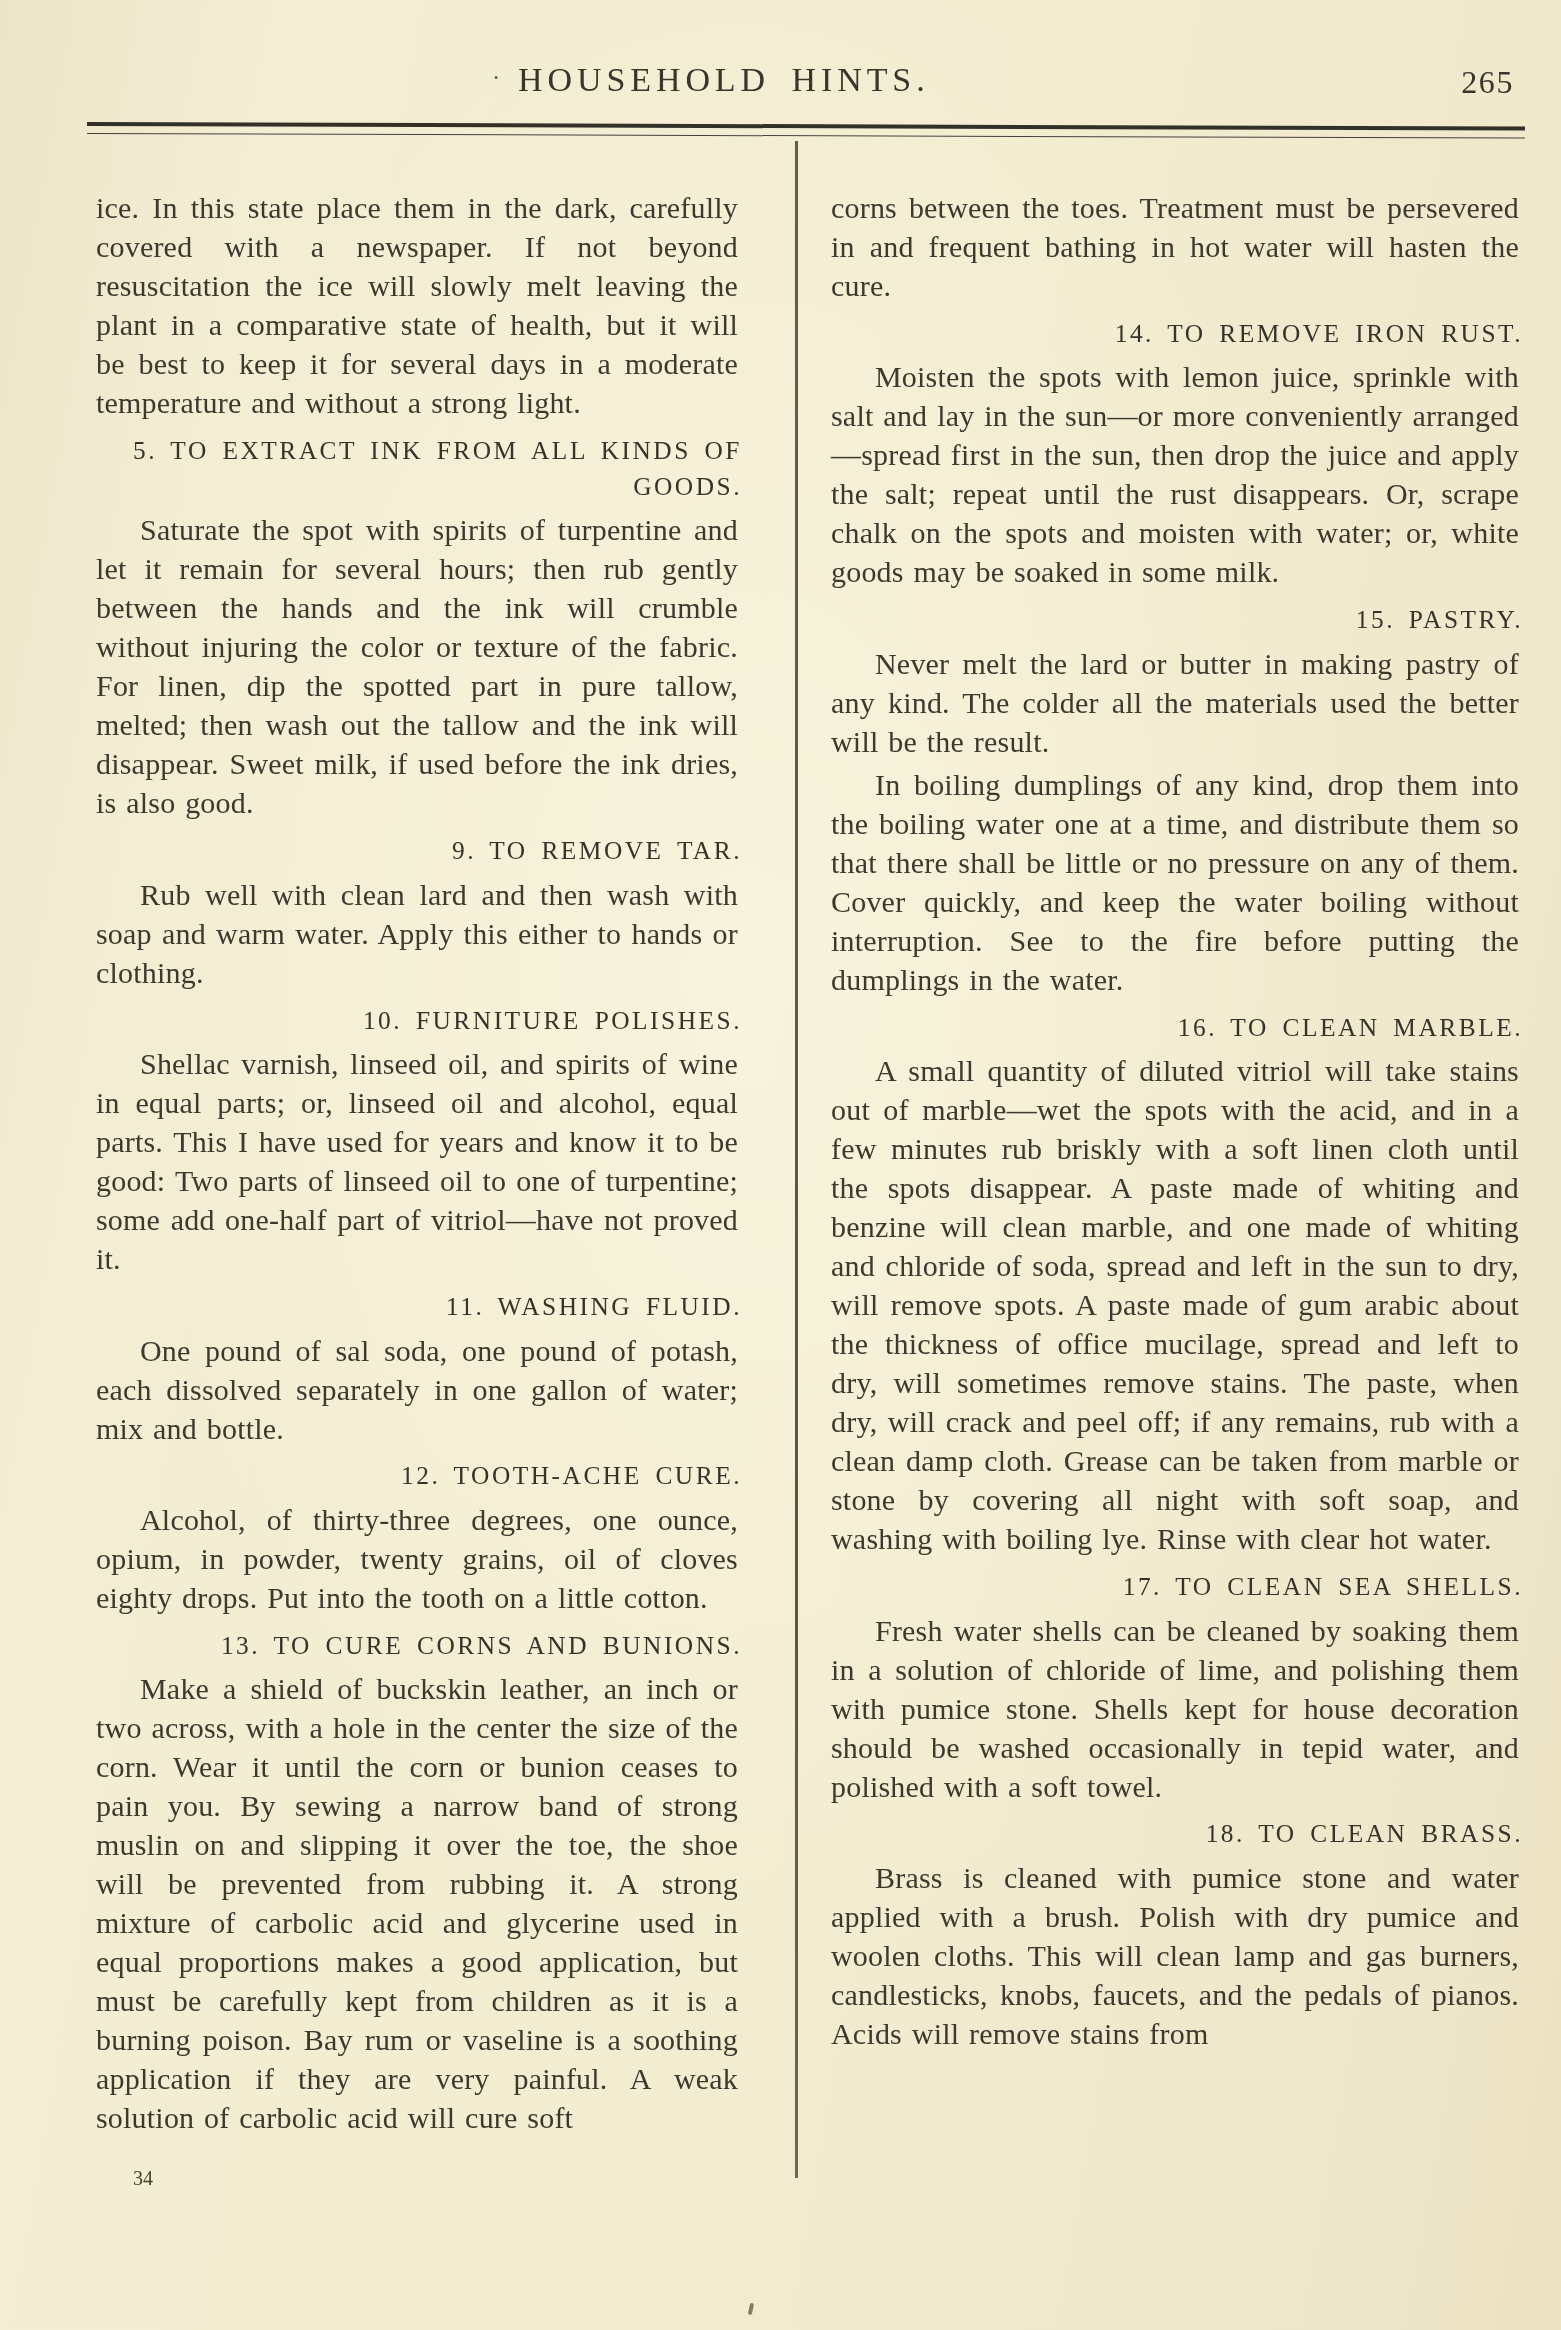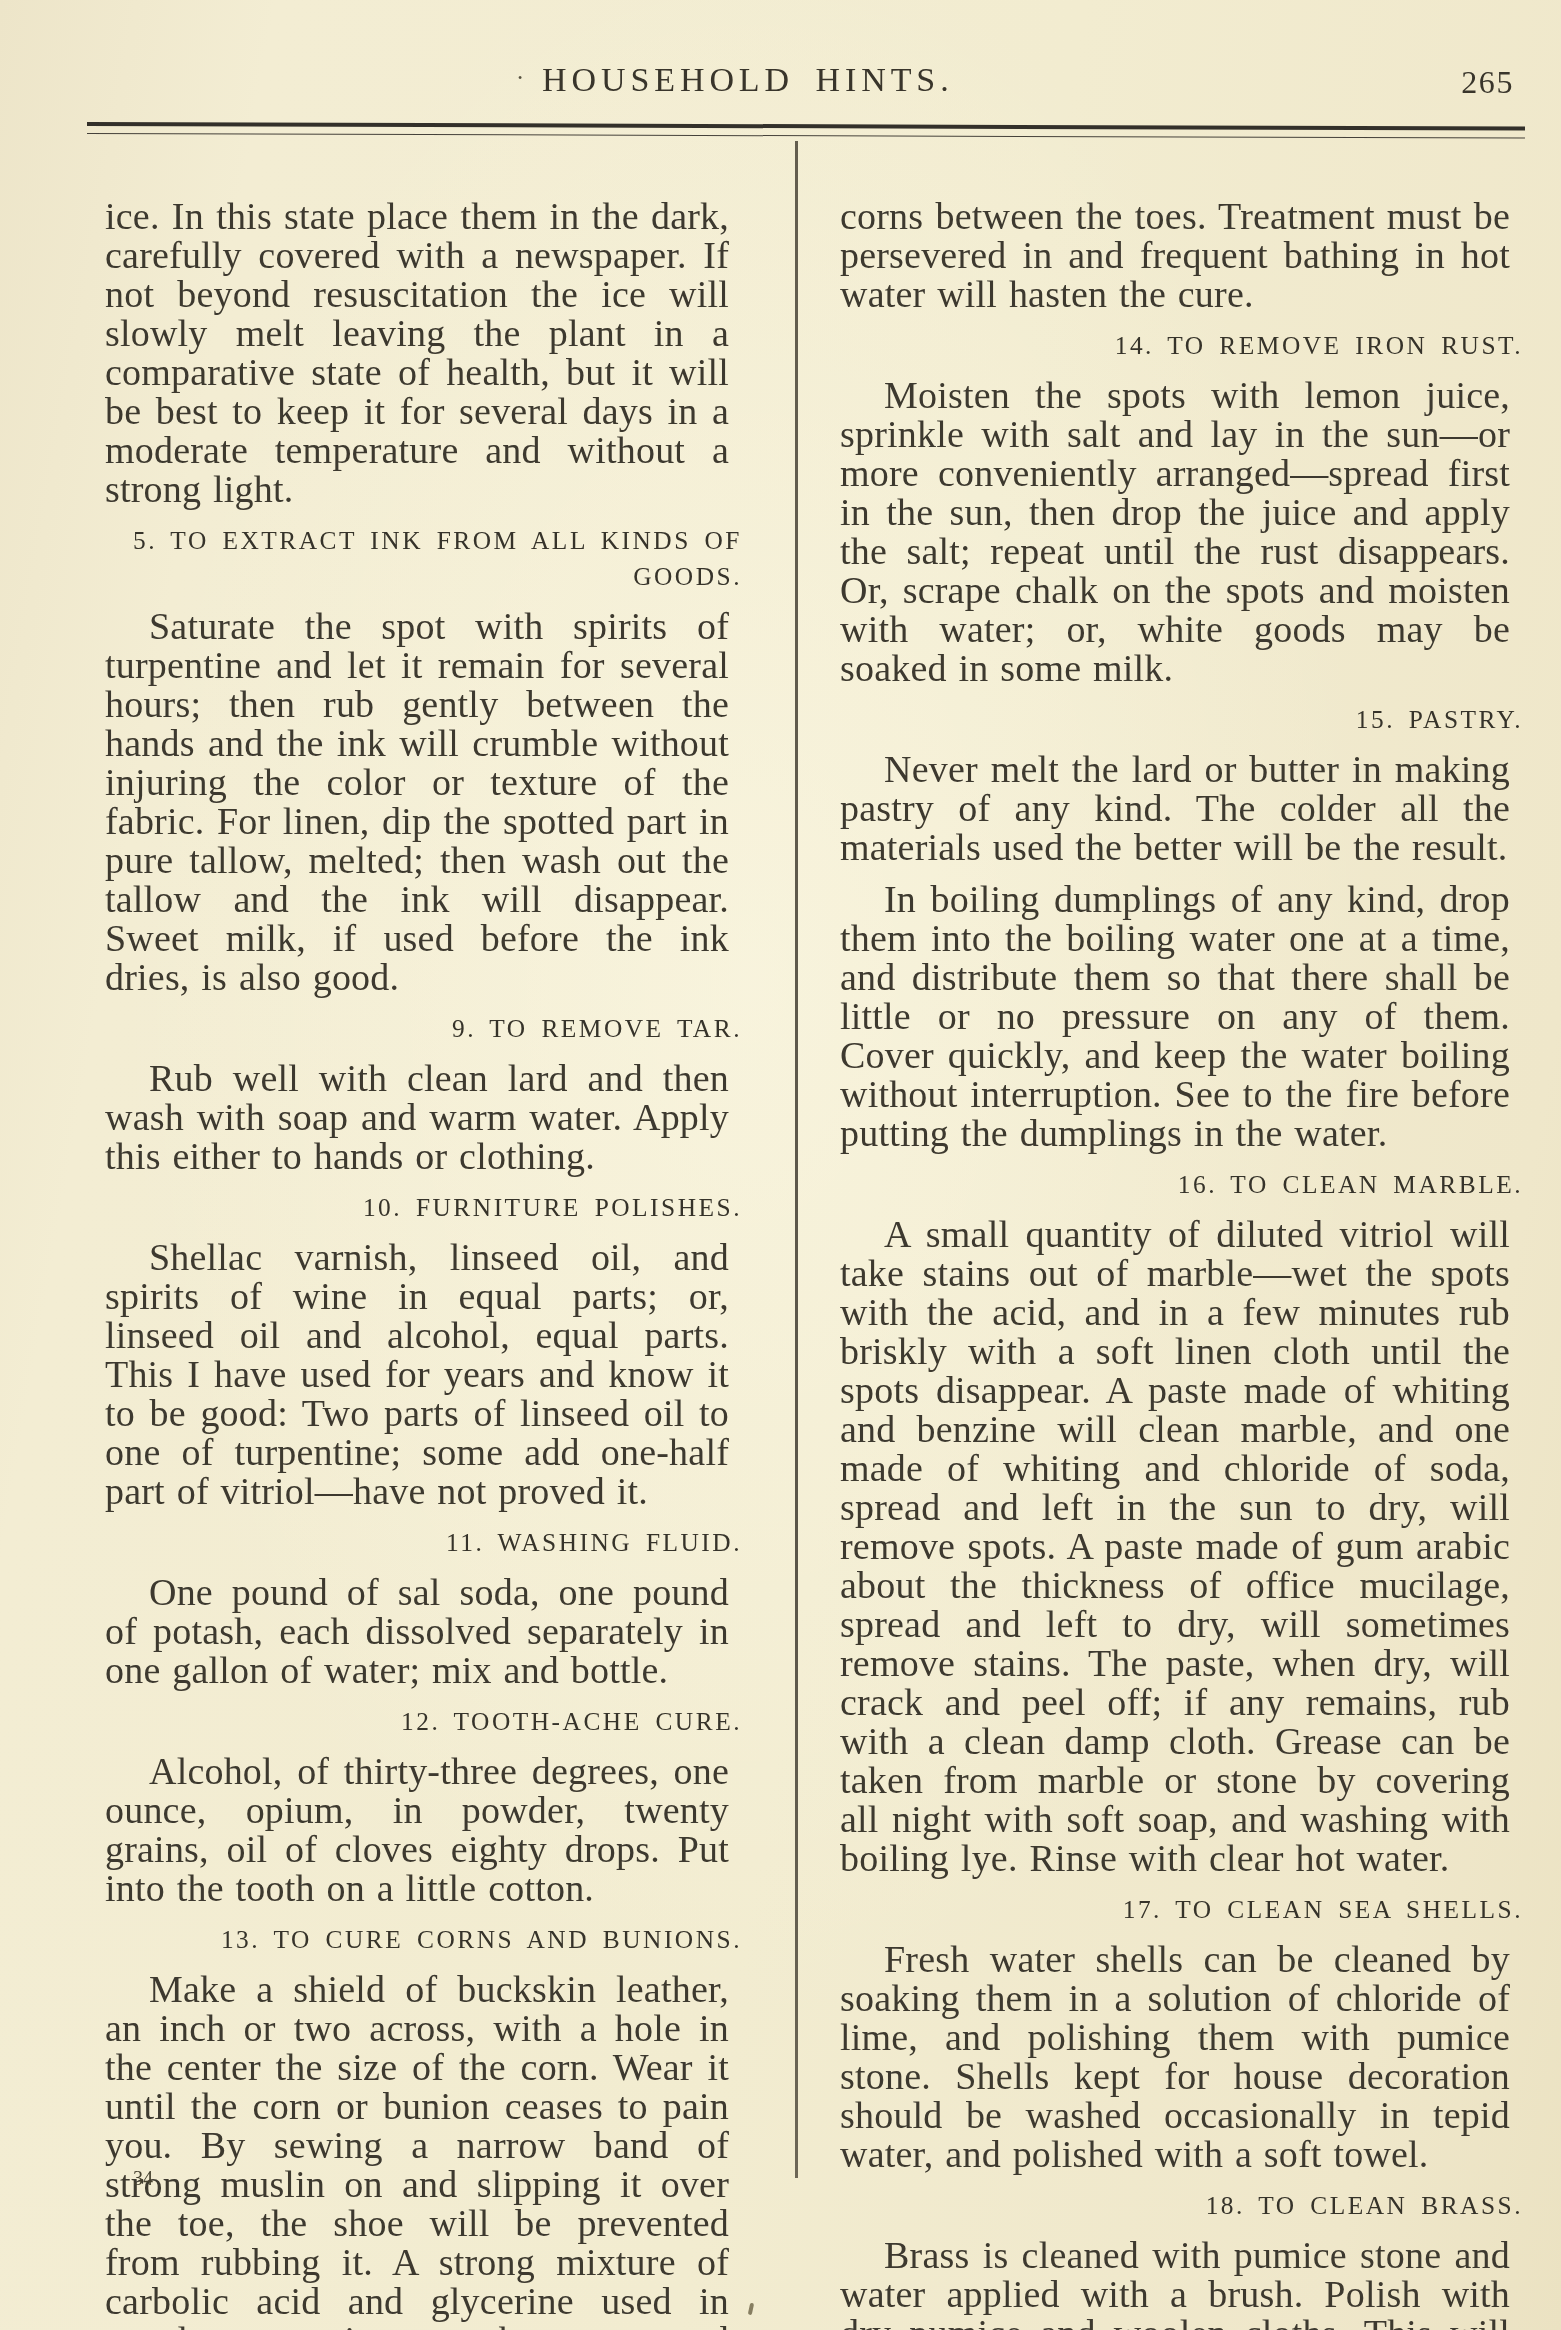--- a/index.html
+++ b/index.html
@@ -8,21 +8,21 @@
     width:1562px;height:2330px;
     margin:0 auto;
     overflow:hidden;
     background:
       radial-gradient(ellipse at 48% 42%, rgba(255,252,235,0.45) 0%, rgba(255,252,235,0) 55%),
       linear-gradient(100deg, #ede5c9 0%, #f3edd3 14%, #f2ecd0 55%, #efe7ca 88%, #ebe2c2 100%);
     font-family:"Liberation Serif","DejaVu Serif",serif;
     color:#3d392f;
   }
   .hdr-title{
-    position:absolute;top:61px;left:516px;
+    position:absolute;top:61px;left:492px;
     font-size:34px;letter-spacing:4.9px;word-spacing:8.2px;
     color:#39352b;white-space:nowrap;
   }
   .hdr-dot{font-size:24.6px;vertical-align:4.9px;margin-right:13px;color:#55503f;}
   .hdr-page-num{
     position:absolute;top:64px;right:48px;
     font-size:32px;letter-spacing:1.6px;color:#39352b;
   }
   .hdr-rule{
     position:absolute;left:87px;top:122px;width:1438px;height:7.4px;
@@ -33,22 +33,22 @@
   }
   .col-divider{
     position:absolute;left:795px;top:141px;width:2.5px;height:2037px;
     background:linear-gradient(#4a4437, #3f3a30 70%, #554f41);
     opacity:.85;
   }
   .col{position:absolute;top:184px;}
   .col.left{left:92px;width:650px;}
   .col.right{left:827px;width:696px;}
   .para{
-    margin:13px;
-    font-size:38px;line-height:39px;
+    margin:4px;
+    font-size:30px;line-height:39px;
     text-align:justify;
     letter-spacing:0.2px;word-spacing:2.1px;
     color:#3d392f;
   }
   .para.indent{text-indent:44px;}
   .heading{
     margin:9.8px 0 6.6px 0;
     font-size:25.4px;line-height:36px;
     text-align:right;
     letter-spacing:2.5px;word-spacing:4.9px;

